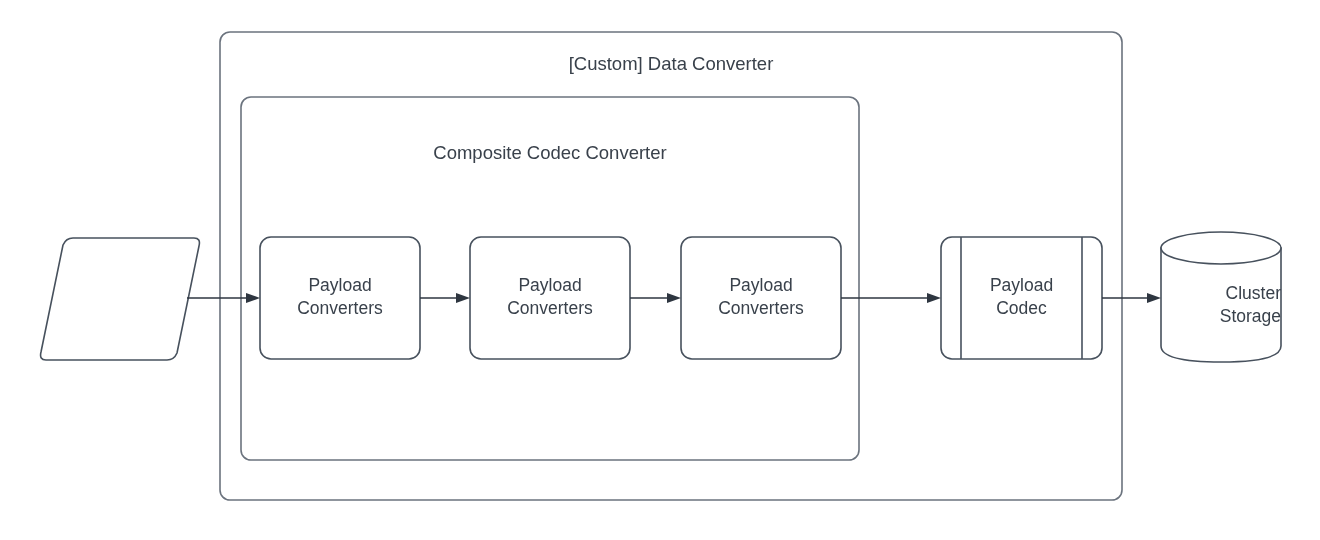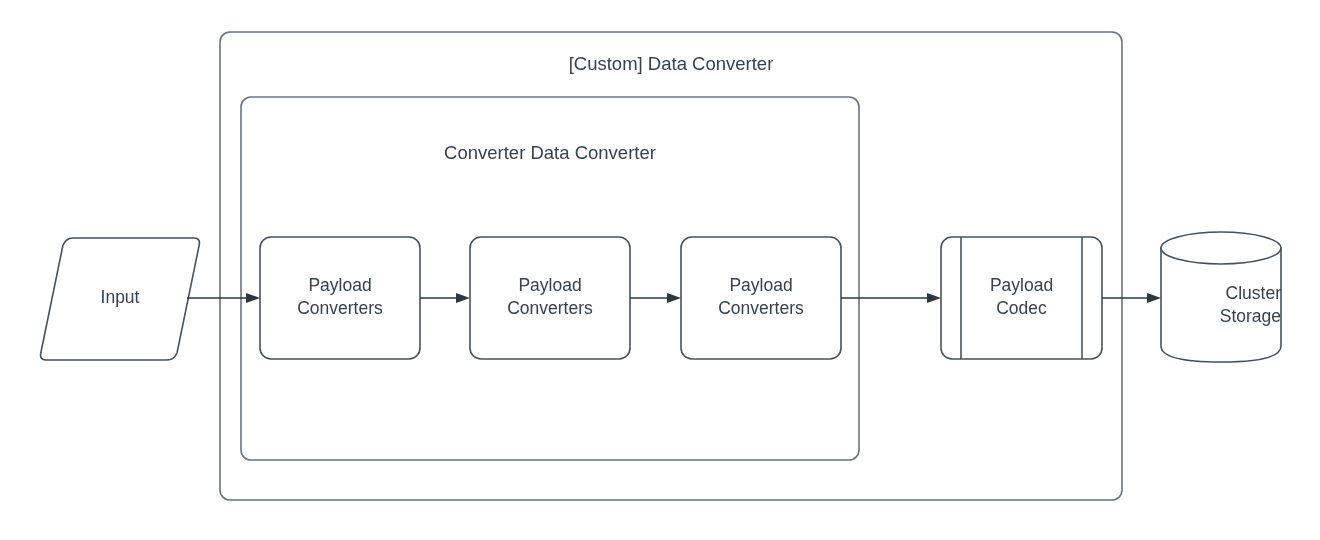--- a/index.html
+++ b/index.html
@@ -115,23 +115,22 @@
 
     <g>
       <line class="connector" x1="1102" y1="298" x2="1153" y2="298"></line>
       <path class="arrowhead" d="M 1161 298 L 1147 293 L 1147 303 Z"></path>
     </g>
 
   </svg>
 
   <div class="lbl lbl-container" style="left:220px; top:52px; width:902px;">[Custom] Data Converter</div>
 
-  <div class="lbl lbl-container" style="left:241px; top:141px; width:618px;">Converter Data Converter</div>
+  <div class="lbl lbl-container" style="left:241px; top:141px; width:618px;">Composite Codec Converter</div>
 
-  <div class="lbl lbl-node" style="left:40px; top:286px; width:160px;">Input</div>
 
   <div class="lbl lbl-node" style="left:260px; top:274px; width:160px;">Payload
 Converters</div>
 
   <div class="lbl lbl-node" style="left:470px; top:274px; width:160px;">Payload
 Converters</div>
 
   <div class="lbl lbl-node" style="left:681px; top:274px; width:160px;">Payload
 Converters</div>
 

